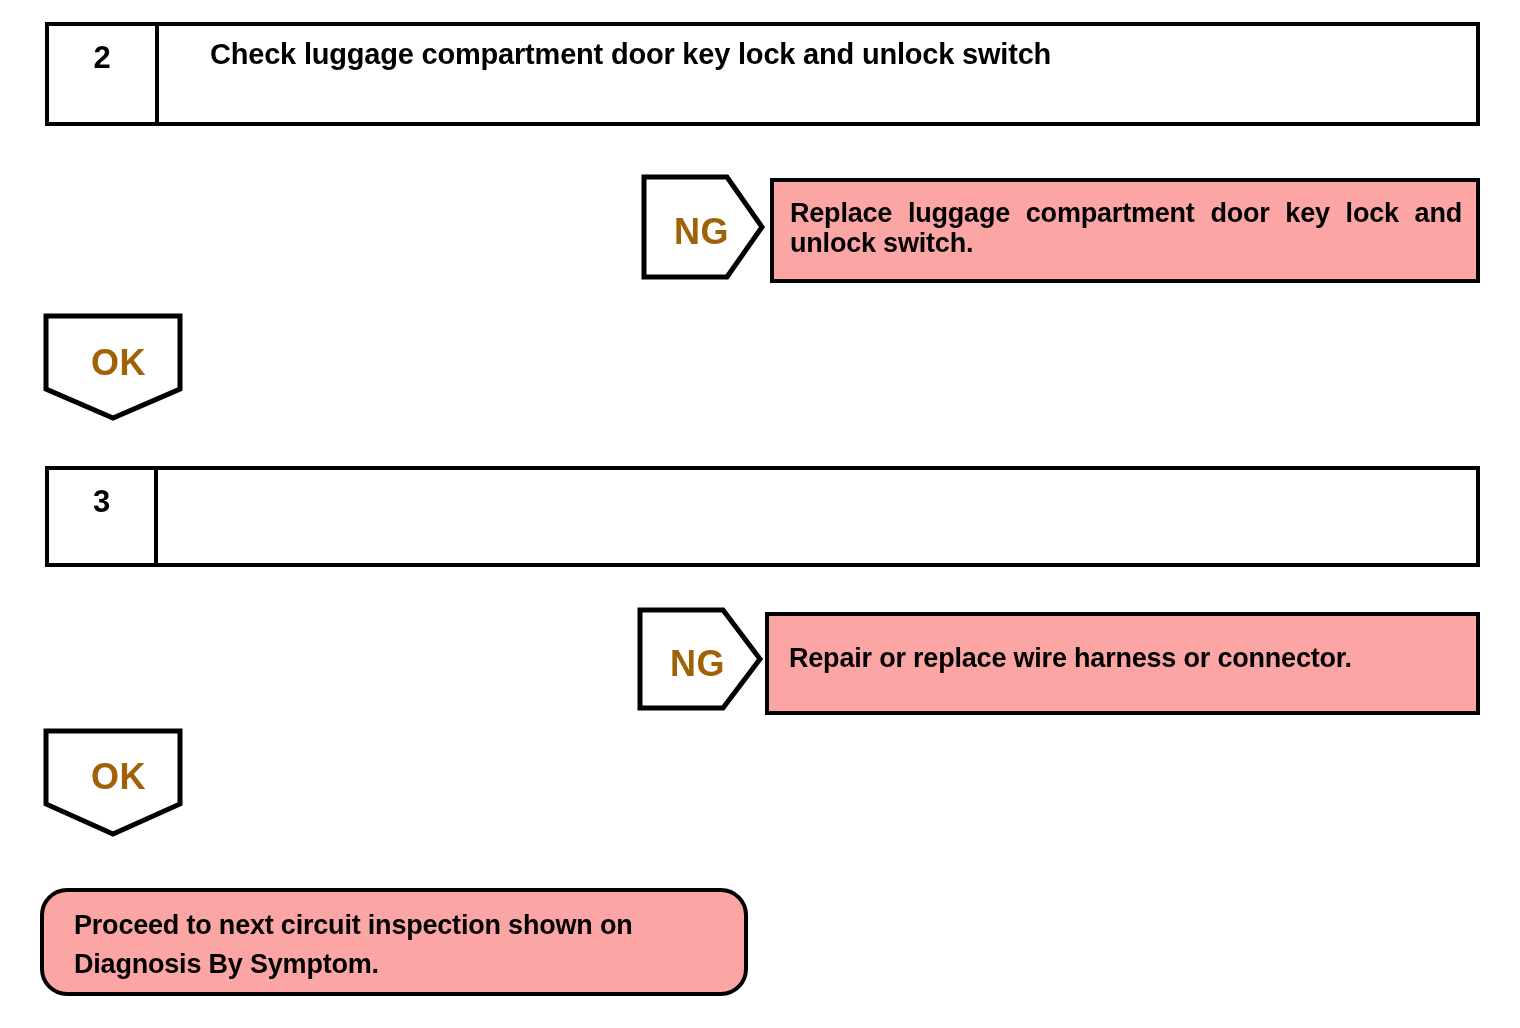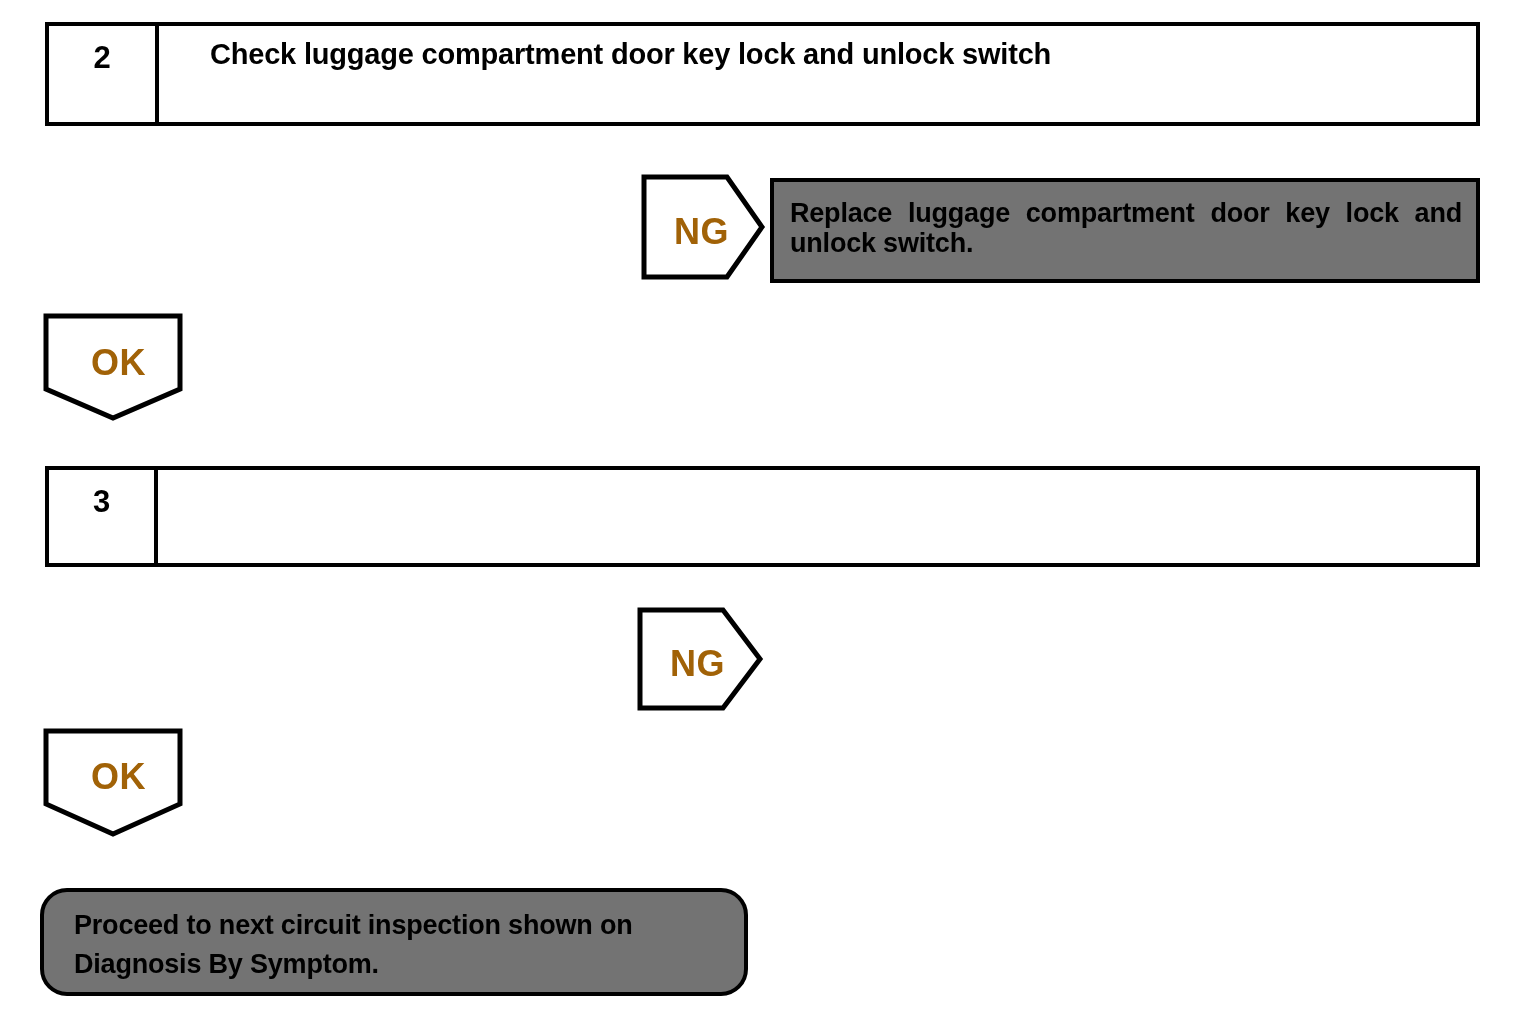--- a/index.html
+++ b/index.html
@@ -50,21 +50,21 @@
     line-height: 1.08;
     white-space: pre-line;
     letter-spacing: -0.2px;
   }
 
   
   .result-box {
     position: absolute;
     box-sizing: border-box;
     border: 4px solid #000000;
-    background: #737373;
+    background: #fca5a5;
   }
   .result-text {
     position: absolute;
     font-size: 27px;
     font-weight: bold;
     color: #000000;
     line-height: 1.12;
     white-space: pre-line;
     letter-spacing: -0.2px;
   }
@@ -125,20 +125,23 @@
     </div>
   </div>
 
   <div class="arrow-shape" style="left:637px; top:607px; width:126px; height:104px;">
     <svg width="126" height="104" viewBox="0 0 126 104">
       <polygon points="3,3 86,3 123,52 86,101 3,101" fill="#ffffff" stroke="#000000" stroke-width="5" stroke-linejoin="miter"></polygon>
     </svg>
     <span class="arrow-label" style="left:33px; top:36px;">NG</span>
   </div>
 
+  <div class="result-box" style="left:765px; top:612px; width:715px; height:103px;">
+    <div class="result-text" style="left:20px; top:27px; width:680px;">Repair or replace wire harness or connector.</div>
+  </div>
 
   <div class="arrow-shape" style="left:43px; top:728px; width:140px; height:110px;">
     <svg width="140" height="110" viewBox="0 0 140 110">
       <polygon points="3,3 137,3 137,76 70,106 3,76" fill="#ffffff" stroke="#000000" stroke-width="5" stroke-linejoin="miter"></polygon>
     </svg>
     <span class="arrow-label" style="left:48px; top:28px;">OK</span>
   </div>
 
   <div class="result-box" style="left:40px; top:888px; width:708px; height:108px;border-radius:27px;">
     <div class="result-text" style="left:30px; top:14px; width:650px; line-height:1.45;">Proceed to next circuit inspection shown on

